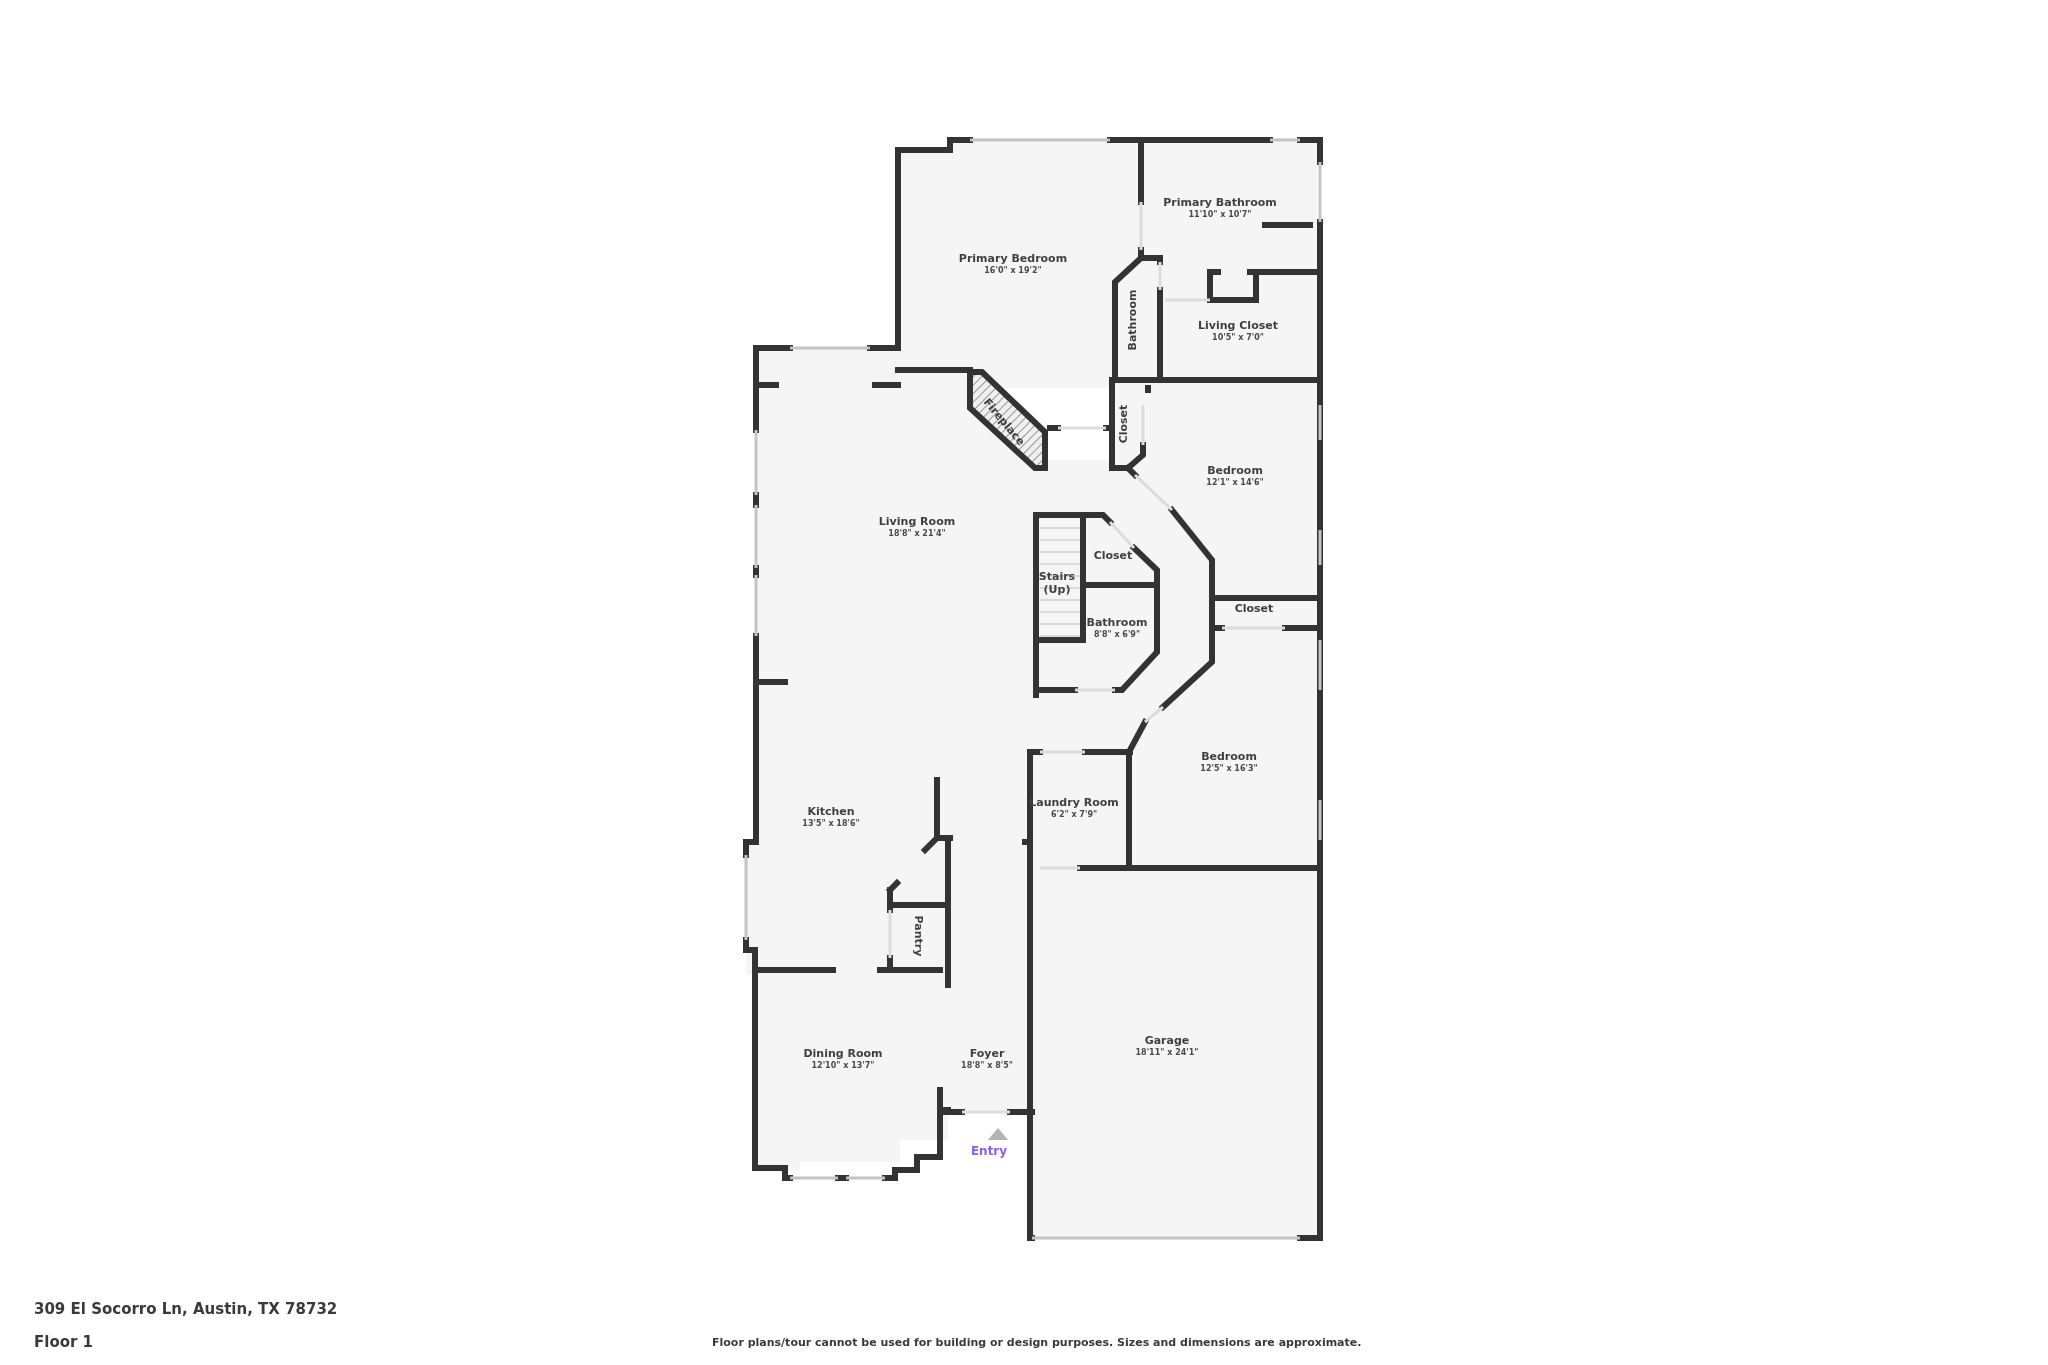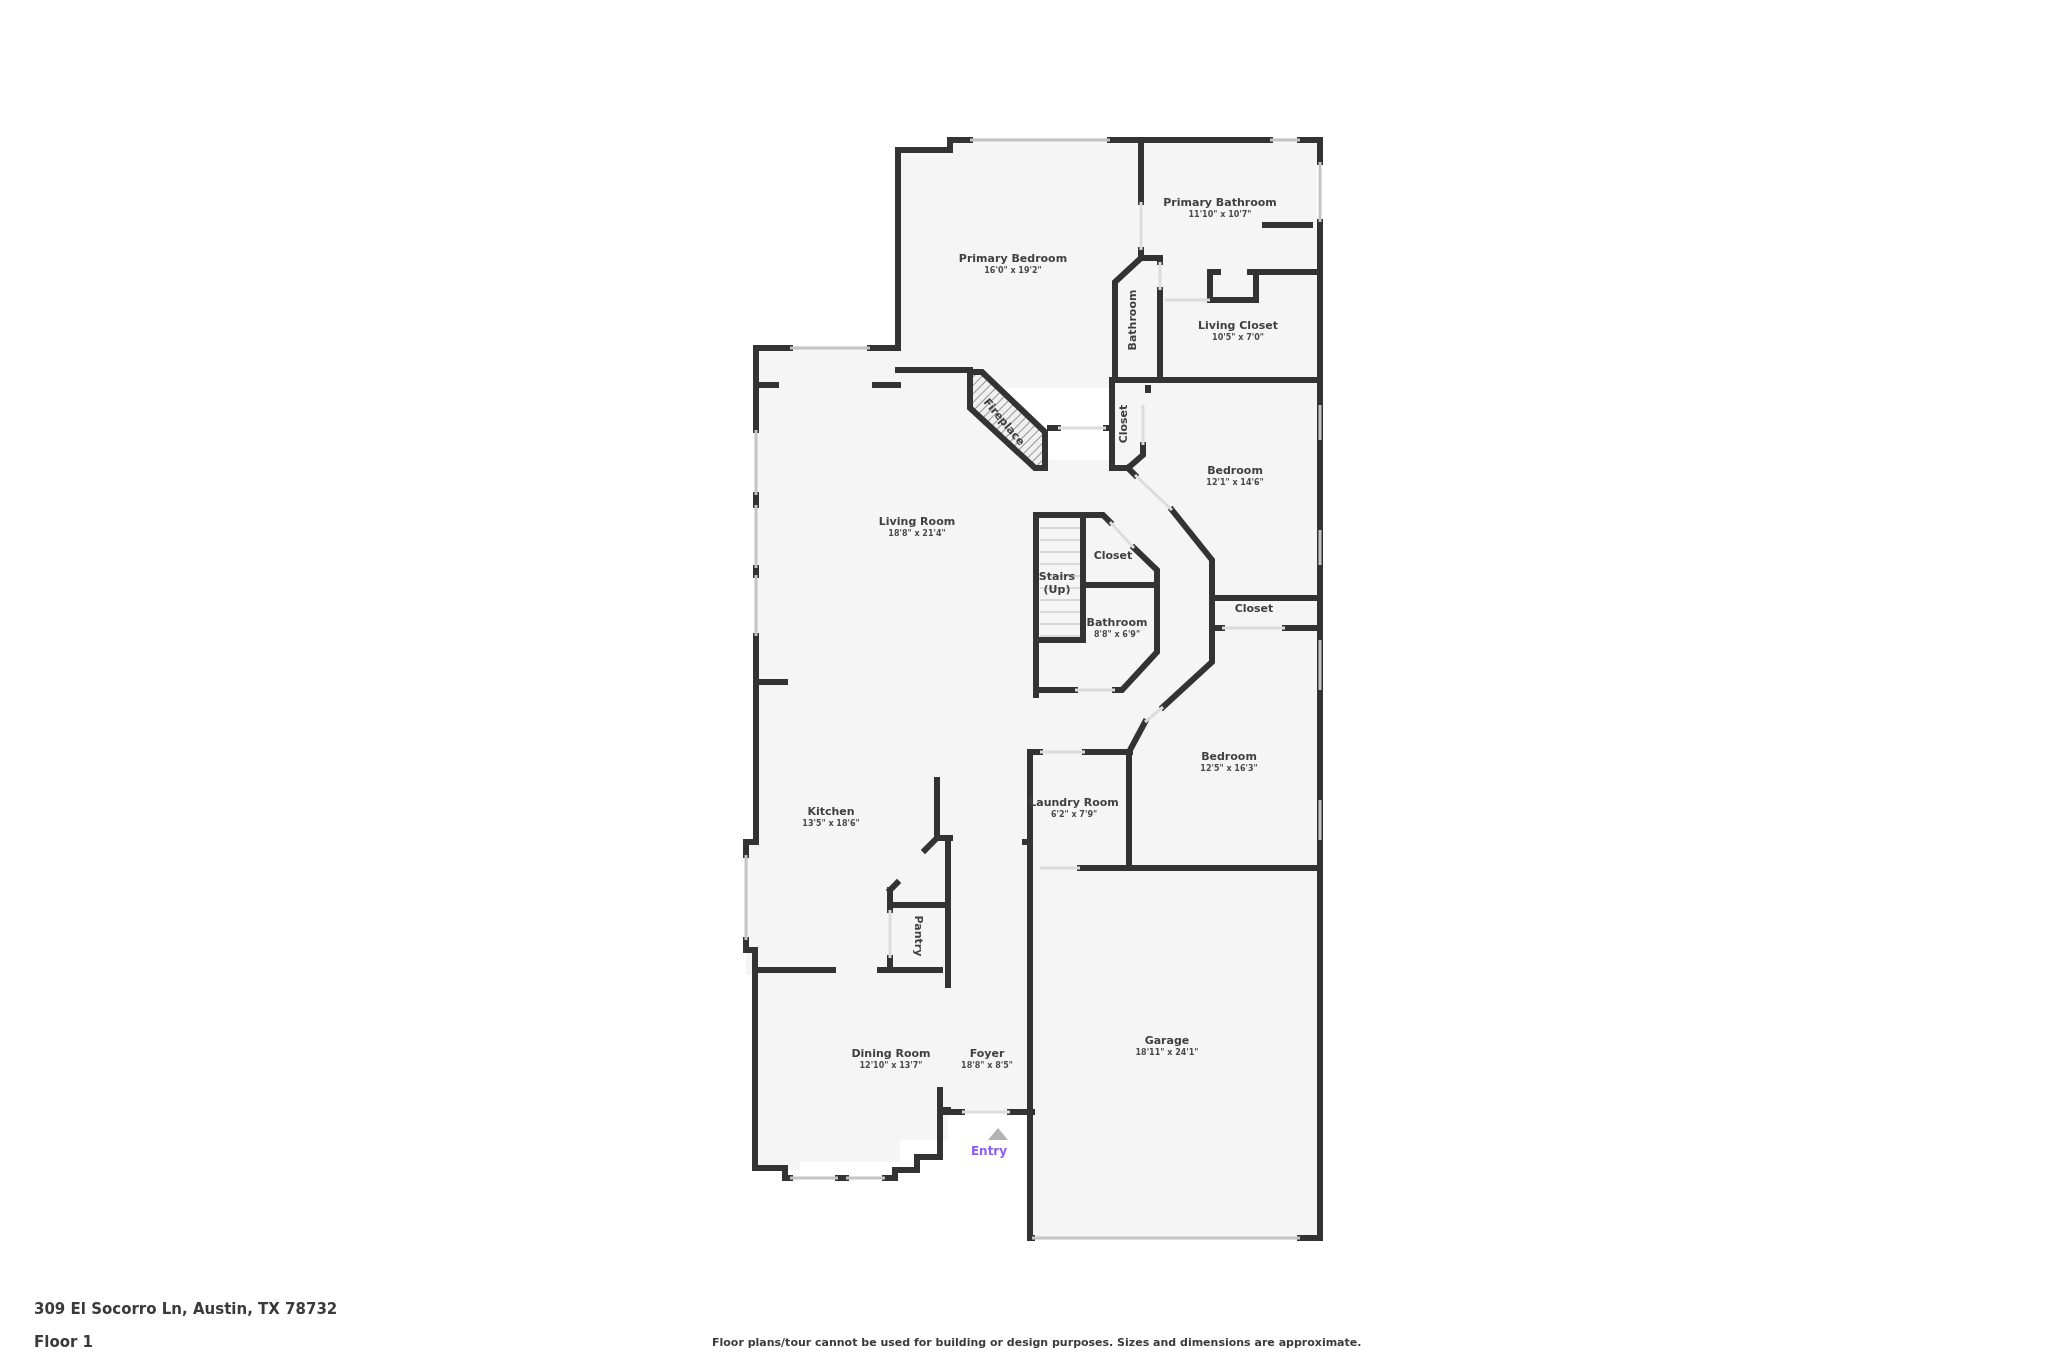--- a/index.html
+++ b/index.html
@@ -232,21 +232,21 @@
   <div class="room-name">Laundry Room</div>
   <div class="room-dim">6'2" x 7'9"</div>
 </div>
 <div class="room-label rot90" style="left:918px; top:936px;">
   <div class="room-name">Pantry</div>
 </div>
 <div class="room-label" style="left:1167px; top:1046px;">
   <div class="room-name">Garage</div>
   <div class="room-dim">18'11" x 24'1"</div>
 </div>
-<div class="room-label" style="left:891px; top:1059px;">
+<div class="room-label" style="left:843px; top:1059px;">
   <div class="room-name">Dining Room</div>
   <div class="room-dim">12'10" x 13'7"</div>
 </div>
 <div class="room-label" style="left:987px; top:1059px;">
   <div class="room-name">Foyer</div>
   <div class="room-dim">18'8" x 8'5"</div>
 </div>
 <div class="entry-label" style="left:989px; top:1151px;">Entry</div>
 
 <div class="footer-address">309 El Socorro Ln, Austin, TX 78732</div>

